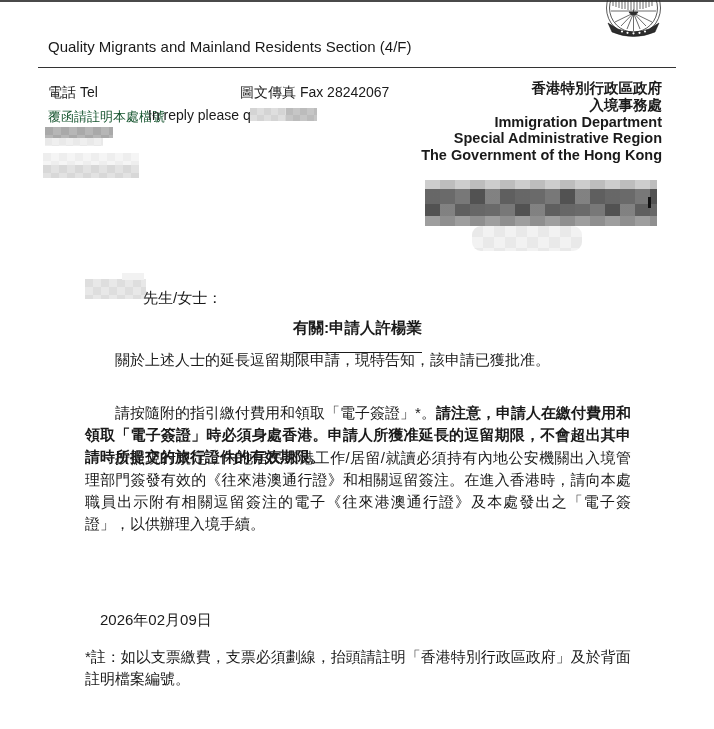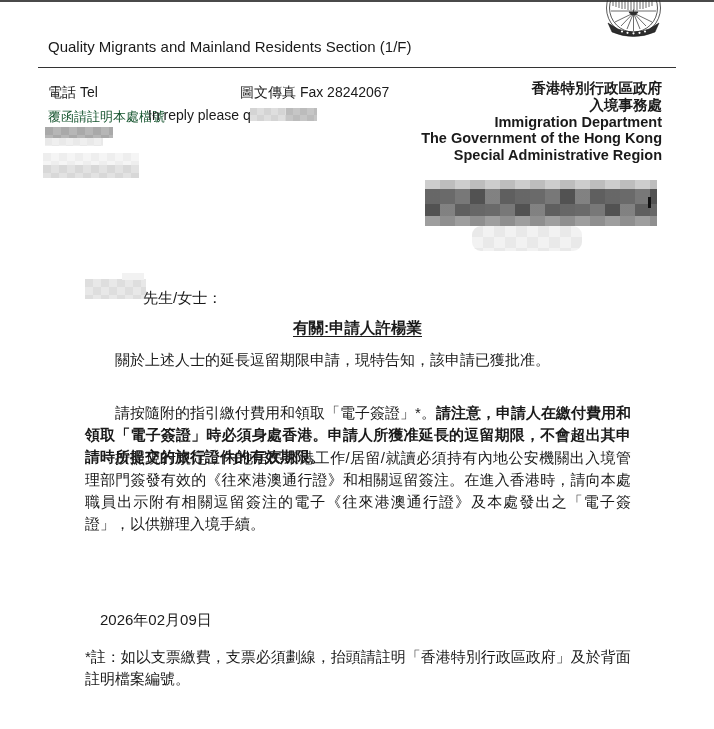--- a/index.html
+++ b/index.html
@@ -30,21 +30,21 @@
   .recip-mid{left:0;top:9px;width:232px;height:27px;--c1:#5f5f5f;--c2:#787878;background-size:30px 30px;}
   .recip-mid::after{content:"";position:absolute;inset:0;
     background:repeating-linear-gradient(90deg,rgba(0,0,0,.14) 0 15px,rgba(255,255,255,.07) 15px 30px,rgba(0,0,0,0) 30px 45px);}
   .recip-bot{left:0;top:36px;width:232px;height:10px;--c1:#8f8f8f;--c2:#9e9e9e;background-size:30px 30px;}
   .recip-tick{left:223px;top:17px;width:3px;height:11px;background:#111;}
   .recip-light{left:472px;top:226px;width:110px;height:25px;--c1:#f2f2f2;--c2:#e9e9e9;background-size:22px 22px;border-radius:9px;}
   .sal-block{left:85px;top:279px;width:61px;height:20px;--c1:#e8e8e8;--c2:#dedede;background-size:16px 16px;}
   .sal-notch{left:122px;top:273px;width:22px;height:7px;background:#f2f2f2;}
   .sal-text{left:143px;top:282px;font-size:15px;margin-top:7px;}
   .subject{left:85px;top:318px;width:545px;text-align:center;font-size:15.5px;font-weight:bold;}
-  .subject .u{border-bottom:1.5px solid #1a1a1a;padding-bottom:0;}
+  .subject .u{border-bottom:1.5px solid #1a1a1a;padding-bottom:16px;}
   .para{left:85px;width:546px;font-size:15px;line-height:22px;text-align:justify;text-indent:2em;}
   .p1{top:349px;}
   .p2{top:402px;}
   .p3{top:447px;}
   .bold{font-weight:bold;}
   .signblock{left:430px;top:540px;width:200px;text-align:center;font-size:15px;line-height:18.5px;}
   .date{left:100px;top:611px;font-size:15px;}
   .footnote{left:85px;top:646px;width:554px;font-size:15px;line-height:21.5px;text-align:left;}
   
   .emblem{left:605px;top:0;width:57px;height:42px;overflow:hidden;}
@@ -70,33 +70,33 @@
       <g fill="#ffffff">
         <circle cx="17" cy="31.5" r="1.1"></circle>
           <circle cx="22.5" cy="32.8" r="1.1"></circle>
         <circle cx="28.5" cy="33.3" r="1.1"></circle>
           <circle cx="34.5" cy="32.8" r="1.1"></circle>
         <circle cx="40" cy="31.5" r="1.1"></circle>
       </g>
     </svg>
   </div>
 
-  <div class="abs sec-title-en">Quality Migrants and Mainland Residents Section (1/F)</div>
+  <div class="abs sec-title-en">Quality Migrants and Mainland Residents Section (4/F)</div>
 
   <div class="abs divider"></div>
 
   <div class="abs tel">電話 Tel</div>
   <div class="abs fax">圖文傳真 Fax 28242067</div>
 
   <div class="abs letterhead">
     <div>香港特別行政區政府</div>
     <div>入境事務處</div>
     <div>Immigration Department</div>
+    <div>Special Administrative Region</div>
     <div>The Government of the Hong Kong</div>
-    <div>Special Administrative Region</div>
   </div>
 
   <div class="abs reply-zh">覆函請註明本處檔號</div>
   <div class="abs reply-en">In reply please quote t</div>
   <div class="abs checker rq-block1"></div>
   <div class="abs checker rq-block2"></div>
 
   <div class="abs checker addr1"></div>
   <div class="abs checker addr2"></div>
   <div class="abs checker addr3"></div>

